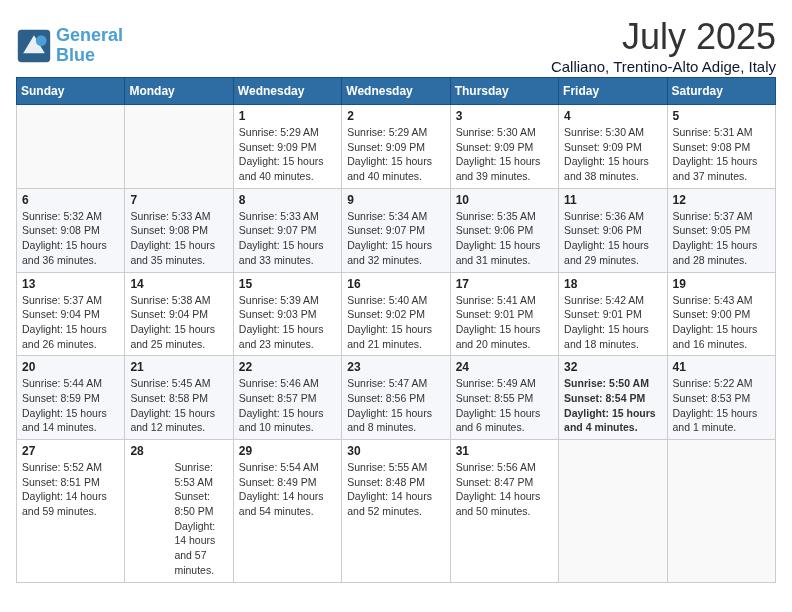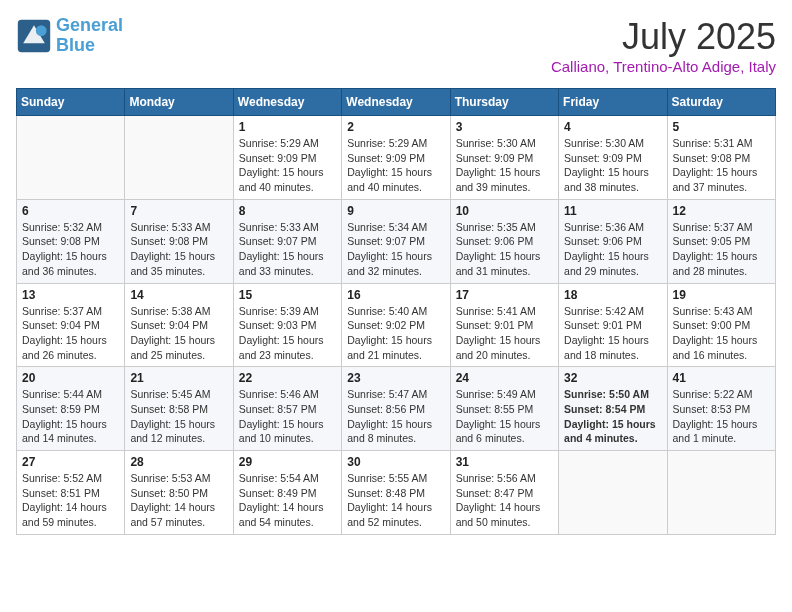--- a/index.html
+++ b/index.html
@@ -5,23 +5,23 @@
     * { box-sizing: border-box; margin: 0; padding: 0; }
     body {
       font-family: Arial, sans-serif;
       background: #fff;
       width: 792px;
       min-height: 612px;
       padding: 16px;
     }
     .header {
       display: flex;
-      align-items: flex-start;
+      align-items: center;
       justify-content: space-between;
-      margin-bottom: 13px;
+      margin-bottom: 2px;
     }
     .logo {
       display: flex;
       align-items: center;
     }
     .logo-text {
       font-size: 18px;
       font-weight: bold;
       color: #2c5f8a;
       line-height: 1.1;
@@ -37,21 +37,21 @@
     .title-block {
       text-align: right;
     }
     .month-title {
       font-size: 36px;
       color: #333;
       font-weight: normal;
     }
     .subtitle {
       font-size: 15px;
-      color: #a21caf;
+      color: #0f172a;
     }
     .calendar {
       width: 100%;
       border-collapse: collapse;
       font-size: 11px;
     }
     .calendar thead th {
       background: #2e6da4;
       color: #fff;
       padding: 6px 4px;
@@ -289,21 +289,21 @@
       </tr>
       <tr>
         <td>
           <span class="day-number">27</span>
           <div class="day-info" style="white-space: pre-line;">Sunrise: 5:52 AM
 Sunset: 8:51 PM
 Daylight: 14 hours and 59 minutes.</div>
         </td>
         <td>
           <span class="day-number">28</span>
-          <div class="day-info" style="white-space: pre-line;">Sunrise: 5:53 AM
+          <div class="day-info" style="white-space: pre-line; margin-left: 44px;">Sunrise: 5:53 AM
 Sunset: 8:50 PM
 Daylight: 14 hours and 57 minutes.</div>
         </td>
         <td>
           <span class="day-number">29</span>
           <div class="day-info" style="white-space: pre-line;">Sunrise: 5:54 AM
 Sunset: 8:49 PM
 Daylight: 14 hours and 54 minutes.</div>
         </td>
         <td>

